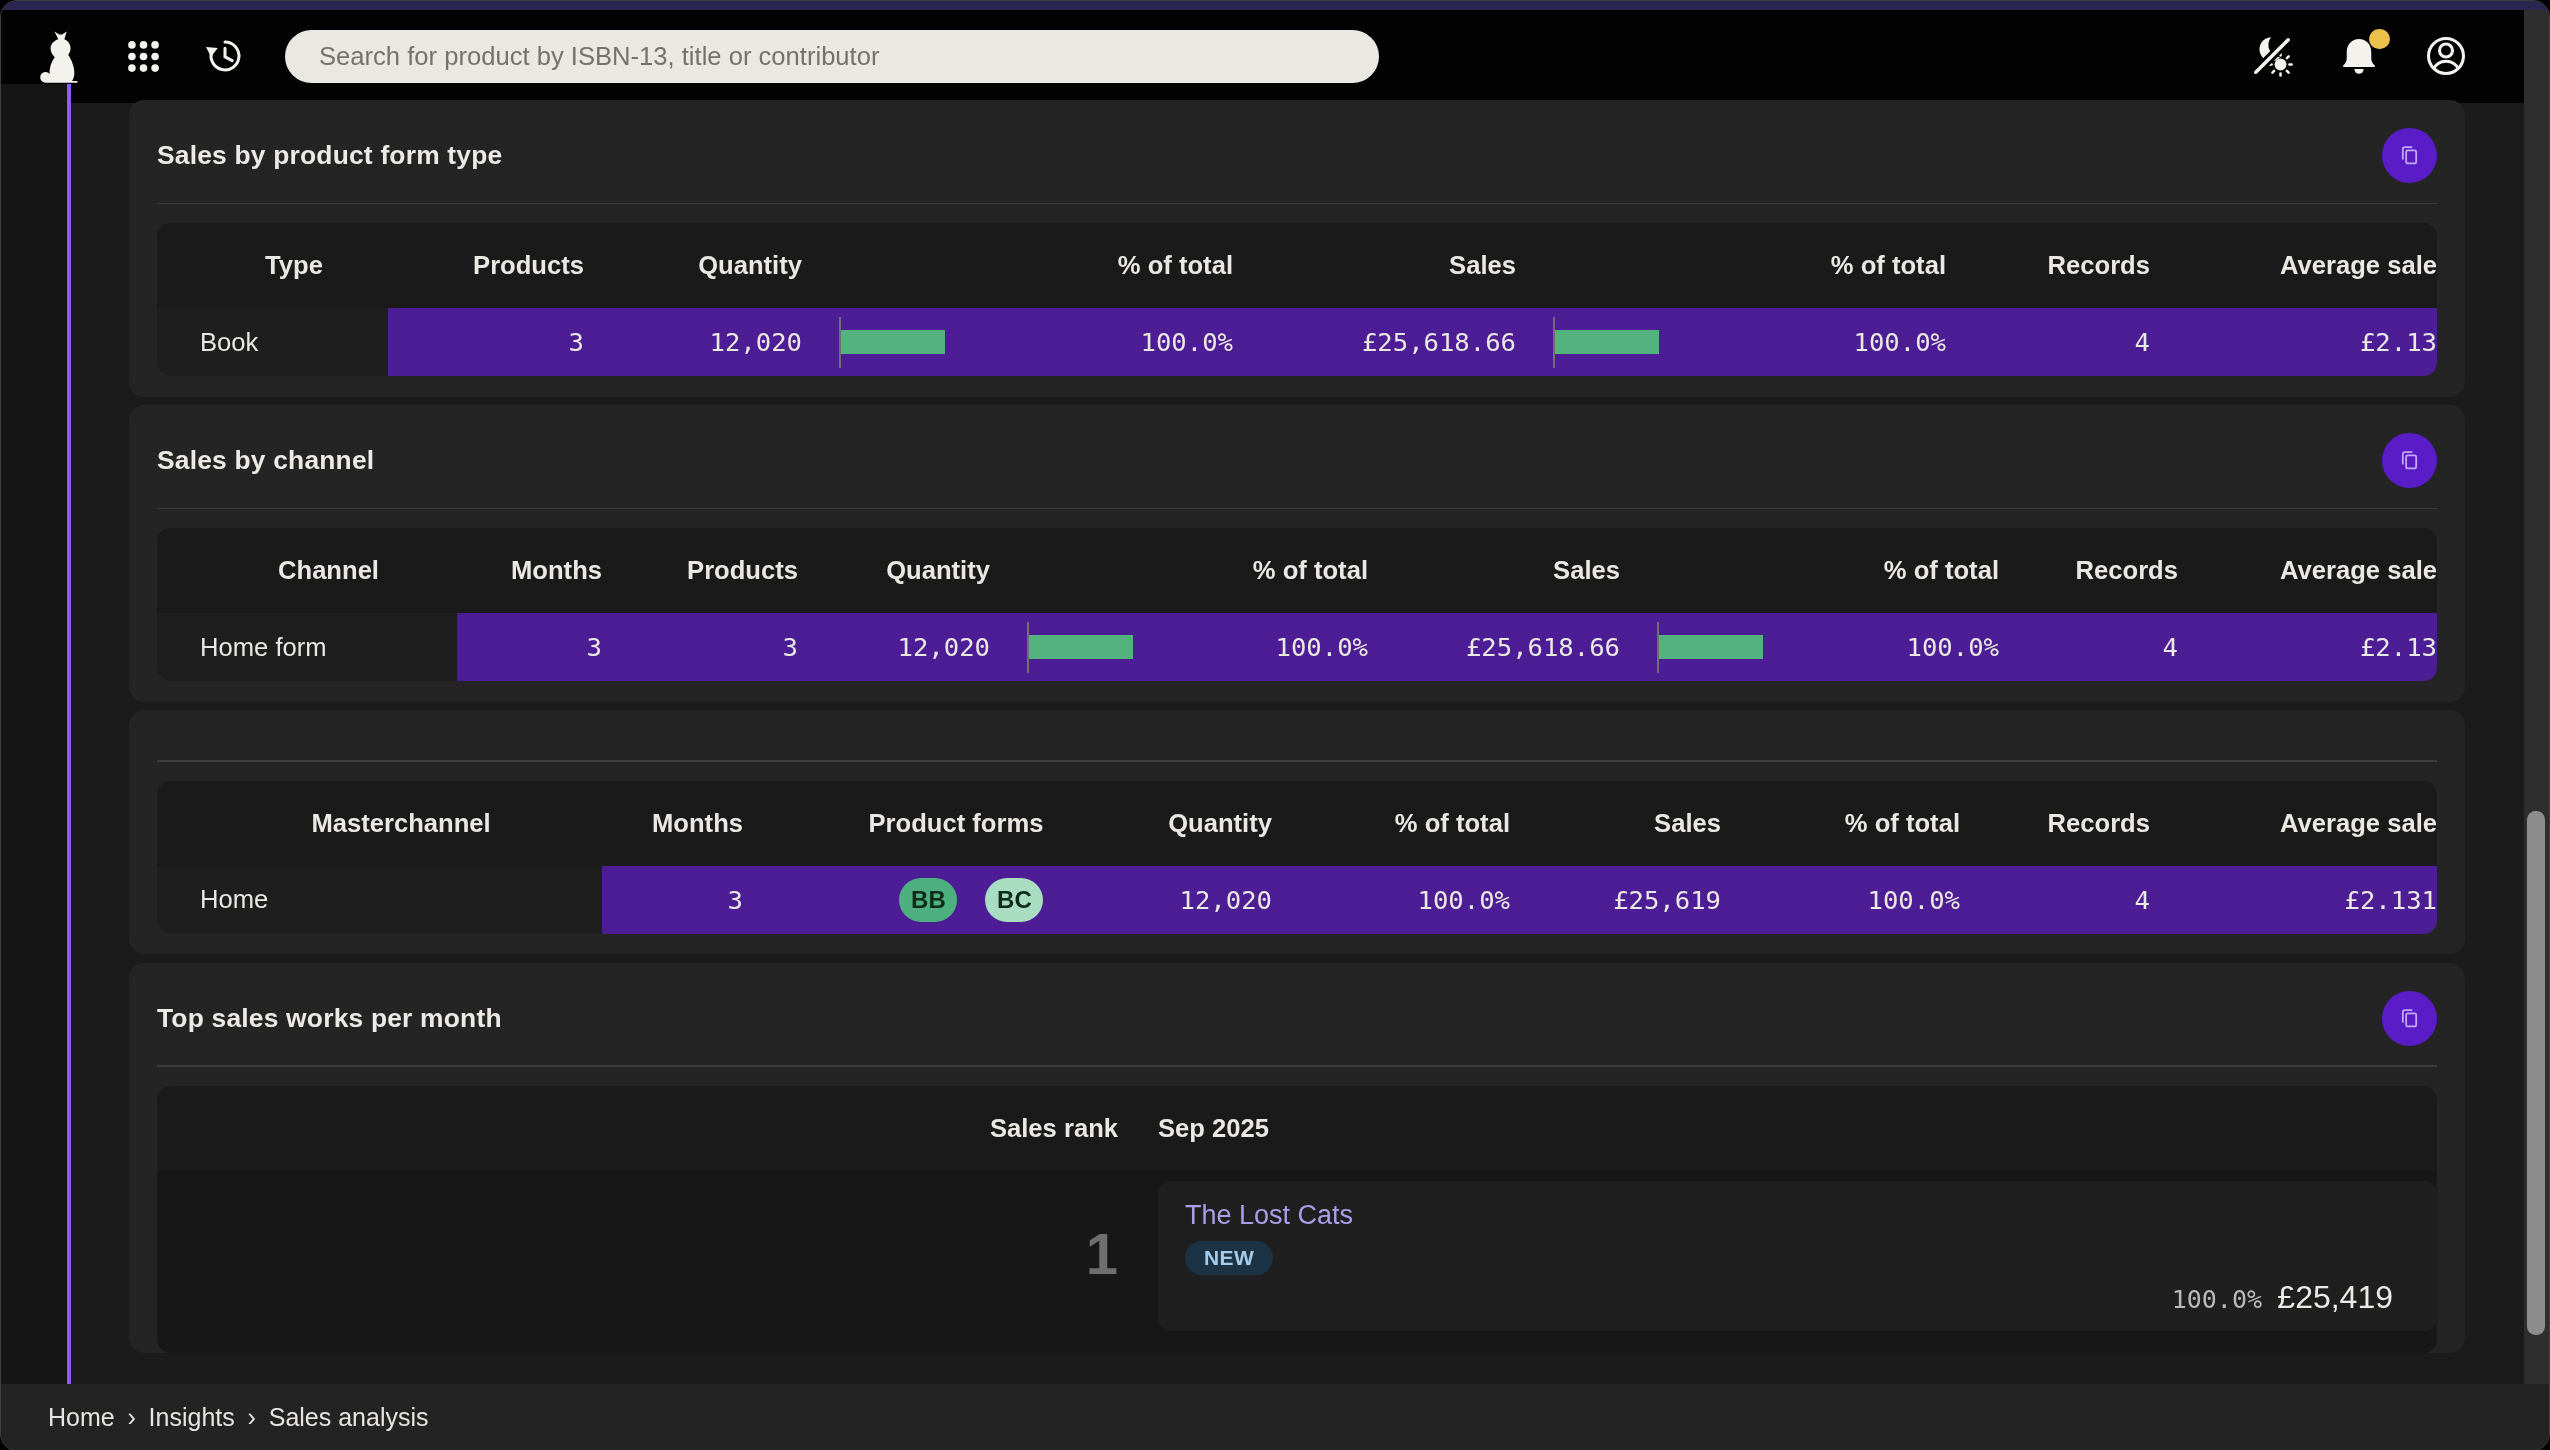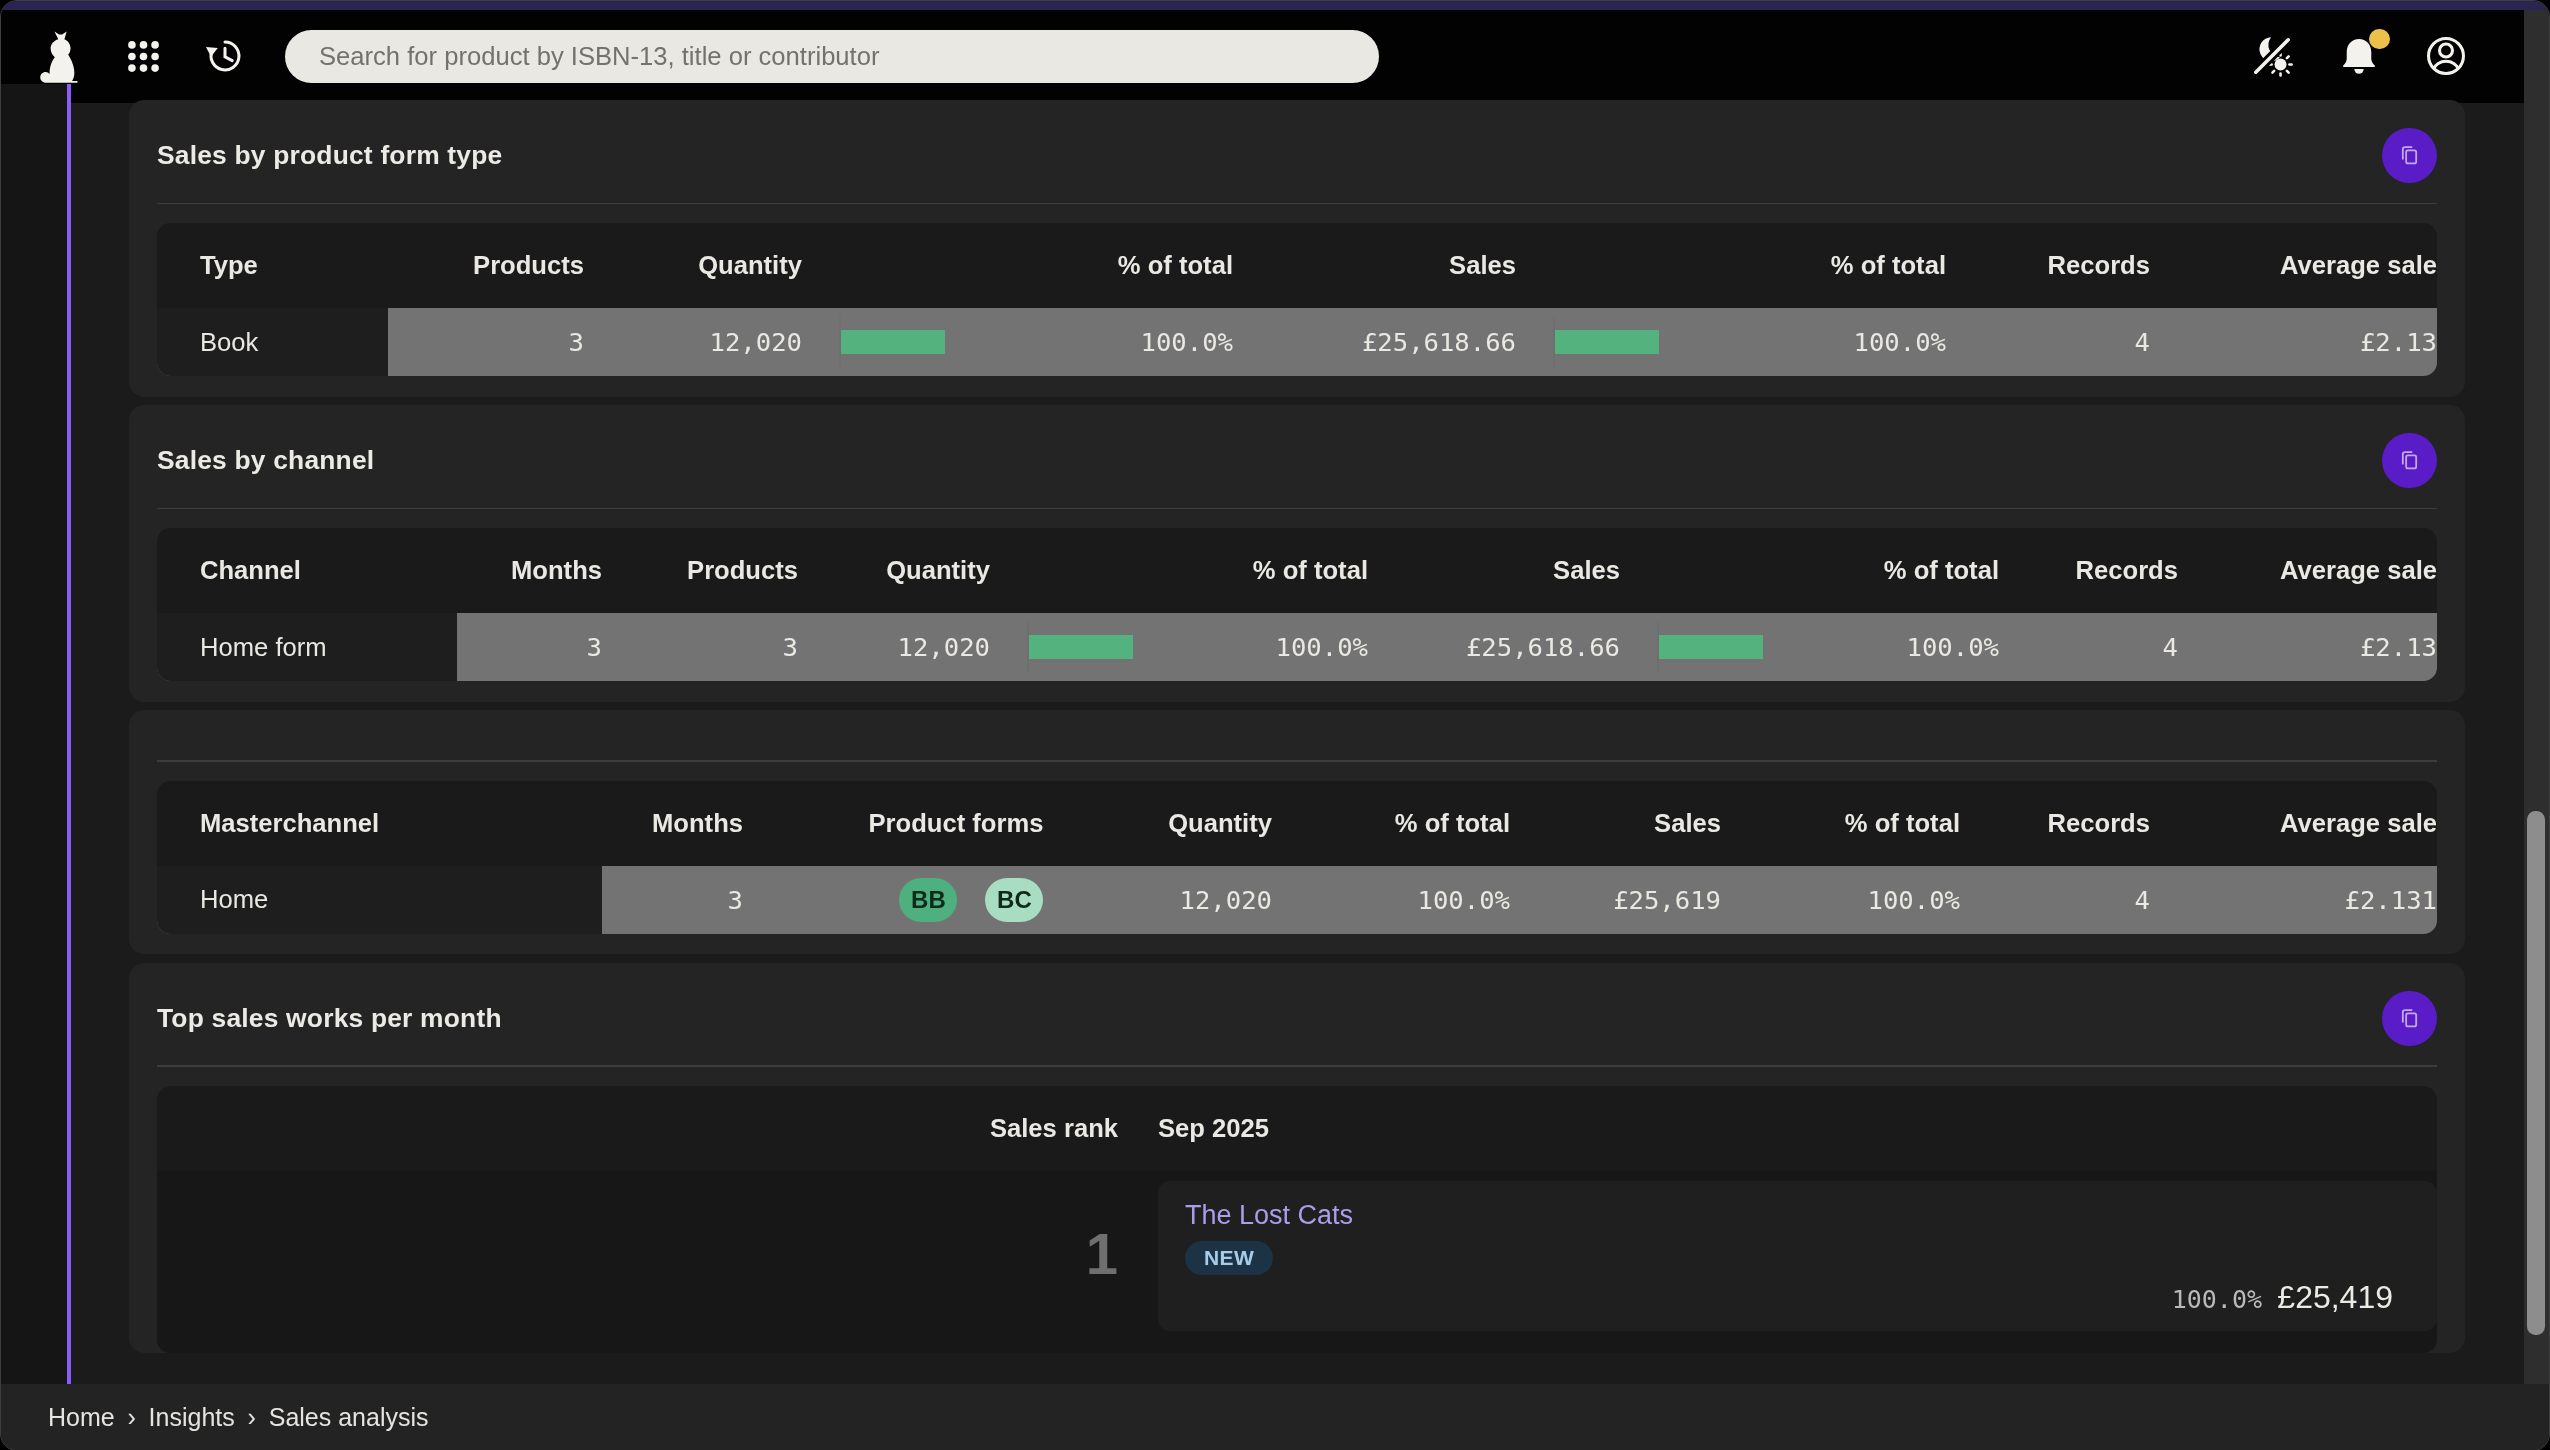--- a/index.html
+++ b/index.html
@@ -32,24 +32,24 @@
   .cards{position:absolute;left:128px;top:99px;width:2336px;}
   .card{background:#242424;border-radius:15.3px;box-sizing:border-box;
     padding:29px 28px 20.5px 28px;margin-bottom:8.5px;}
   .card-head{display:flex;align-items:center;justify-content:space-between;height:53px;}
   .card-title{margin:0;font-size:26.4px;font-weight:700;color:#eceae5;letter-spacing:0.2px;}
   .copy-btn{width:55px;height:55px;border-radius:50%;background:#5a1cc7;border:none;
     display:flex;align-items:center;justify-content:center;cursor:pointer;flex:0 0 auto;}
   .divider{height:1.7px;background:#3d3d3d;margin-top:20.5px;}
   .tblwrap{margin-top:19px;border-radius:13.6px;overflow:hidden;}
   .thead{display:grid;height:85px;background:#1a1a1a;align-items:center;}
-  .trow{display:grid;height:68px;background:#737373;align-items:center;}
+  .trow{display:grid;height:68px;background:#4c1d95;align-items:center;}
   .c{font-size:25.6px;color:#eae8e2;}
   .hd{font-weight:700;}
-  .cl{padding-left:43px;text-align:left;}
+  .cl{padding-left:43px;text-align:center;}
   .cr{text-align:right;}
   .mono{font-family:"DejaVu Sans Mono",monospace;font-size:25.6px;}
   .sticky{background:#1e1e1e;height:100%;display:flex;align-items:center;
     padding-left:43px;box-sizing:border-box;font-size:25.6px;color:#eae8e2;}
   .barcell{position:relative;height:100%;}
   .bartrack{position:absolute;left:39px;top:50%;transform:translateY(-50%);width:104px;height:24px;}
   .bartrack::before{content:"";position:absolute;left:-1.7px;top:-13.6px;bottom:-13.6px;width:1.7px;background:#6f6f6f;}
   .barfill{height:100%;background:#54b27e;}
   .t1 .thead,.t1 .trow{grid-template-columns:231px 196px 218px 192px 239px 283px 190px 240px 204px 1fr;}
   .t2 .thead,.t2 .trow{grid-template-columns:300px 145px 196px 192px 196px 182px 252px 196px 183px 179px 1fr;}

